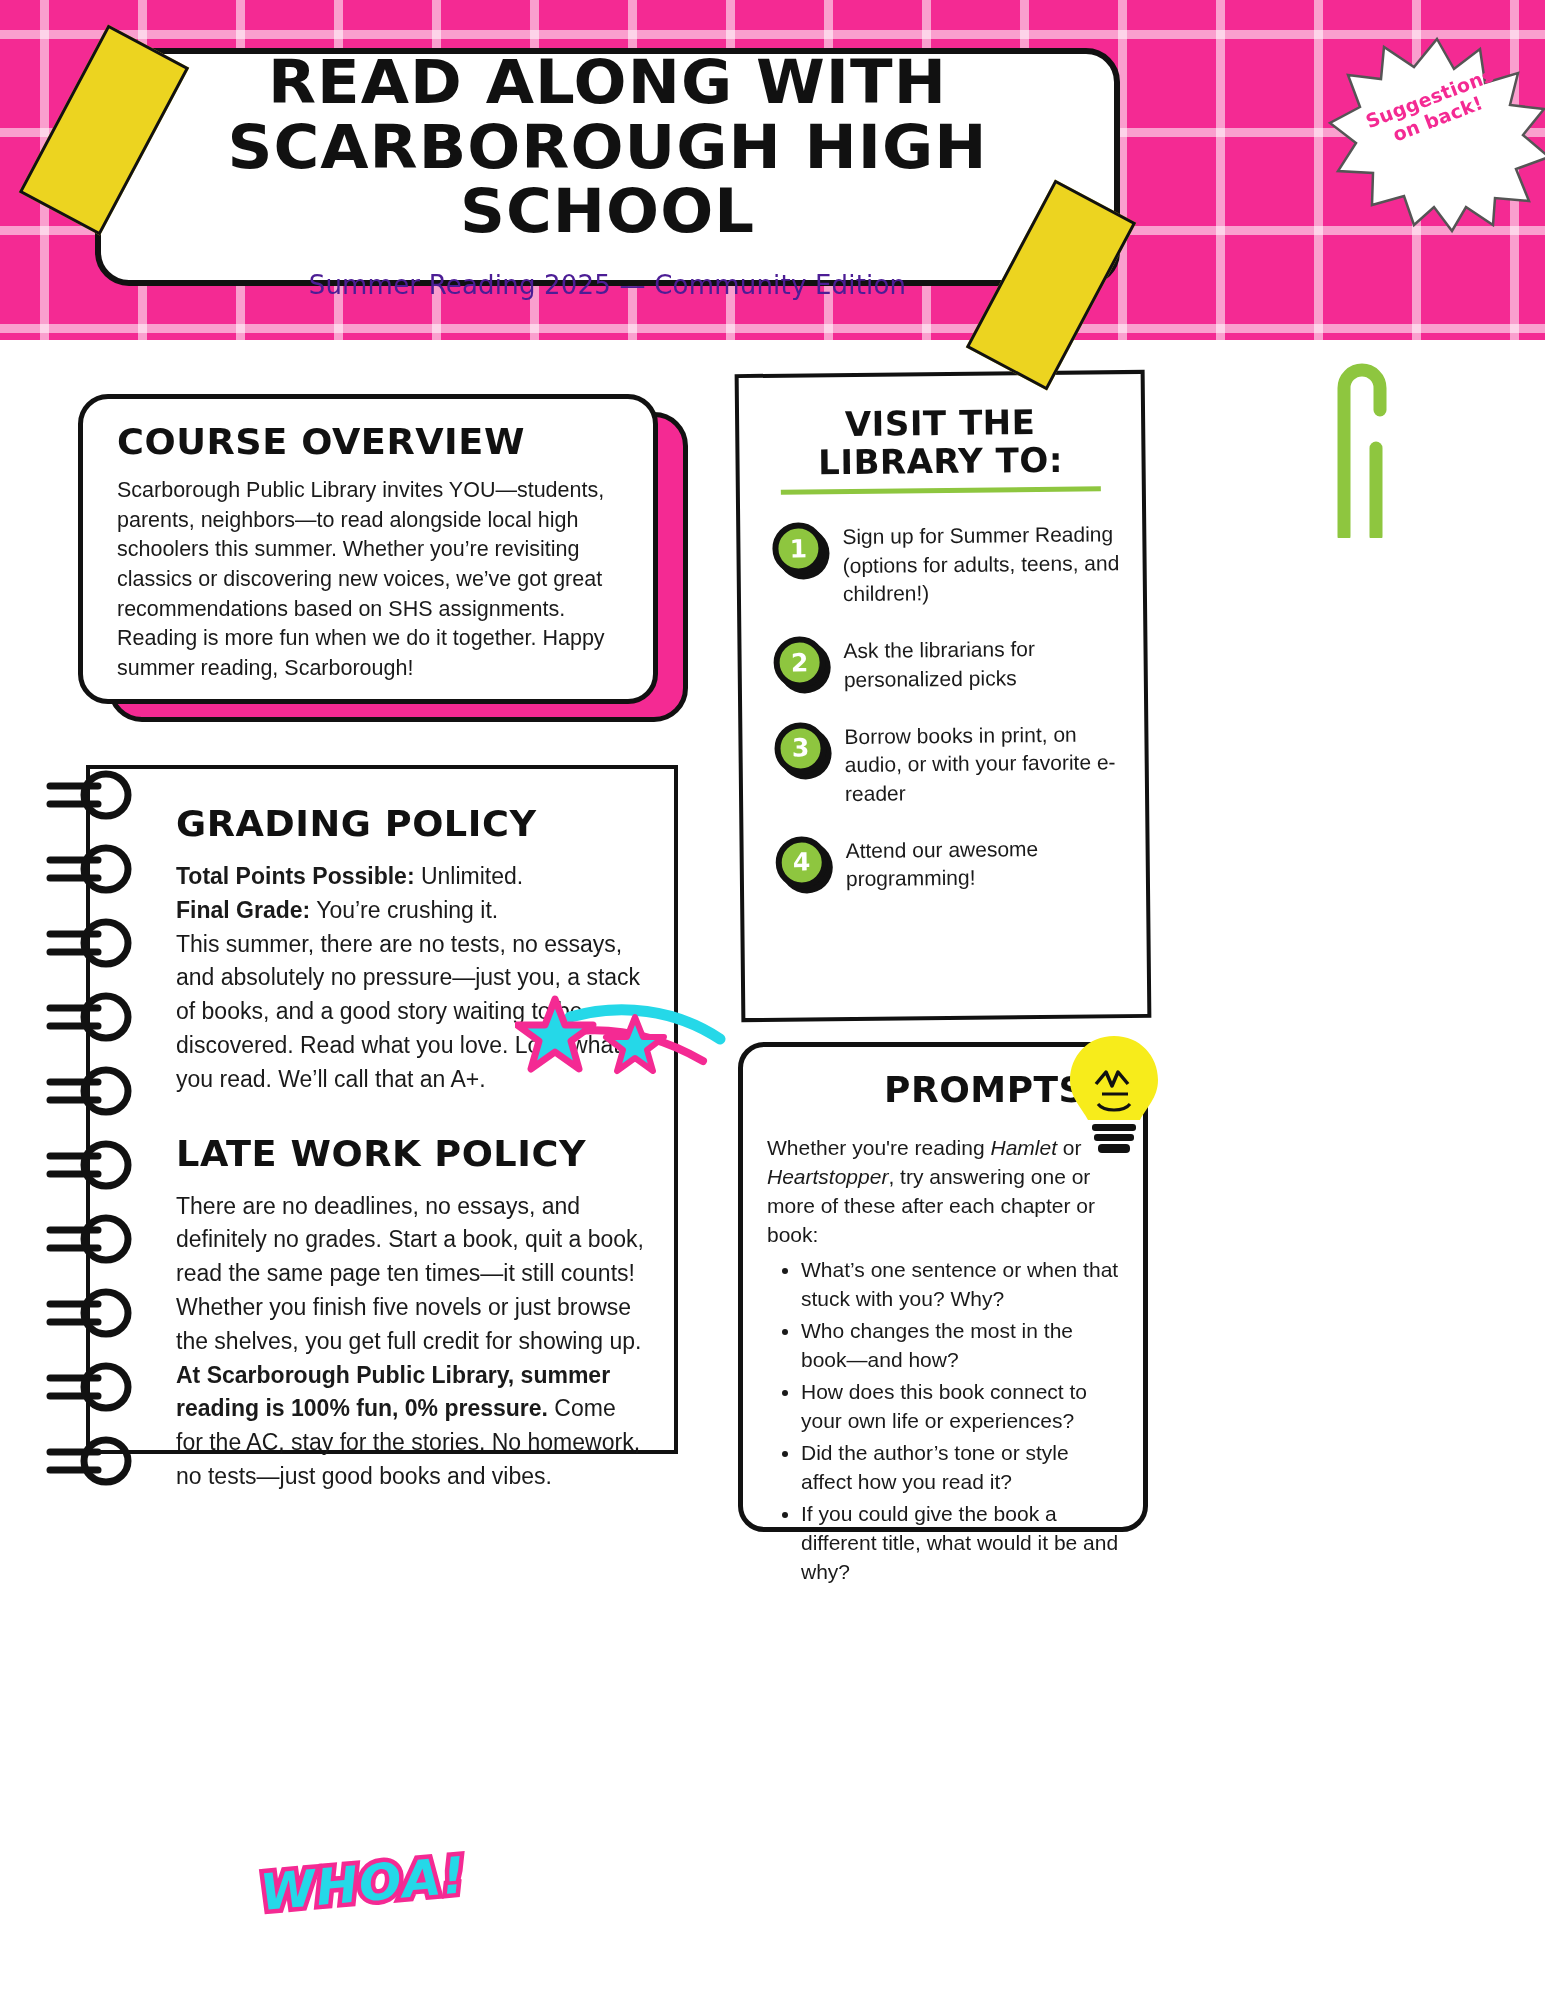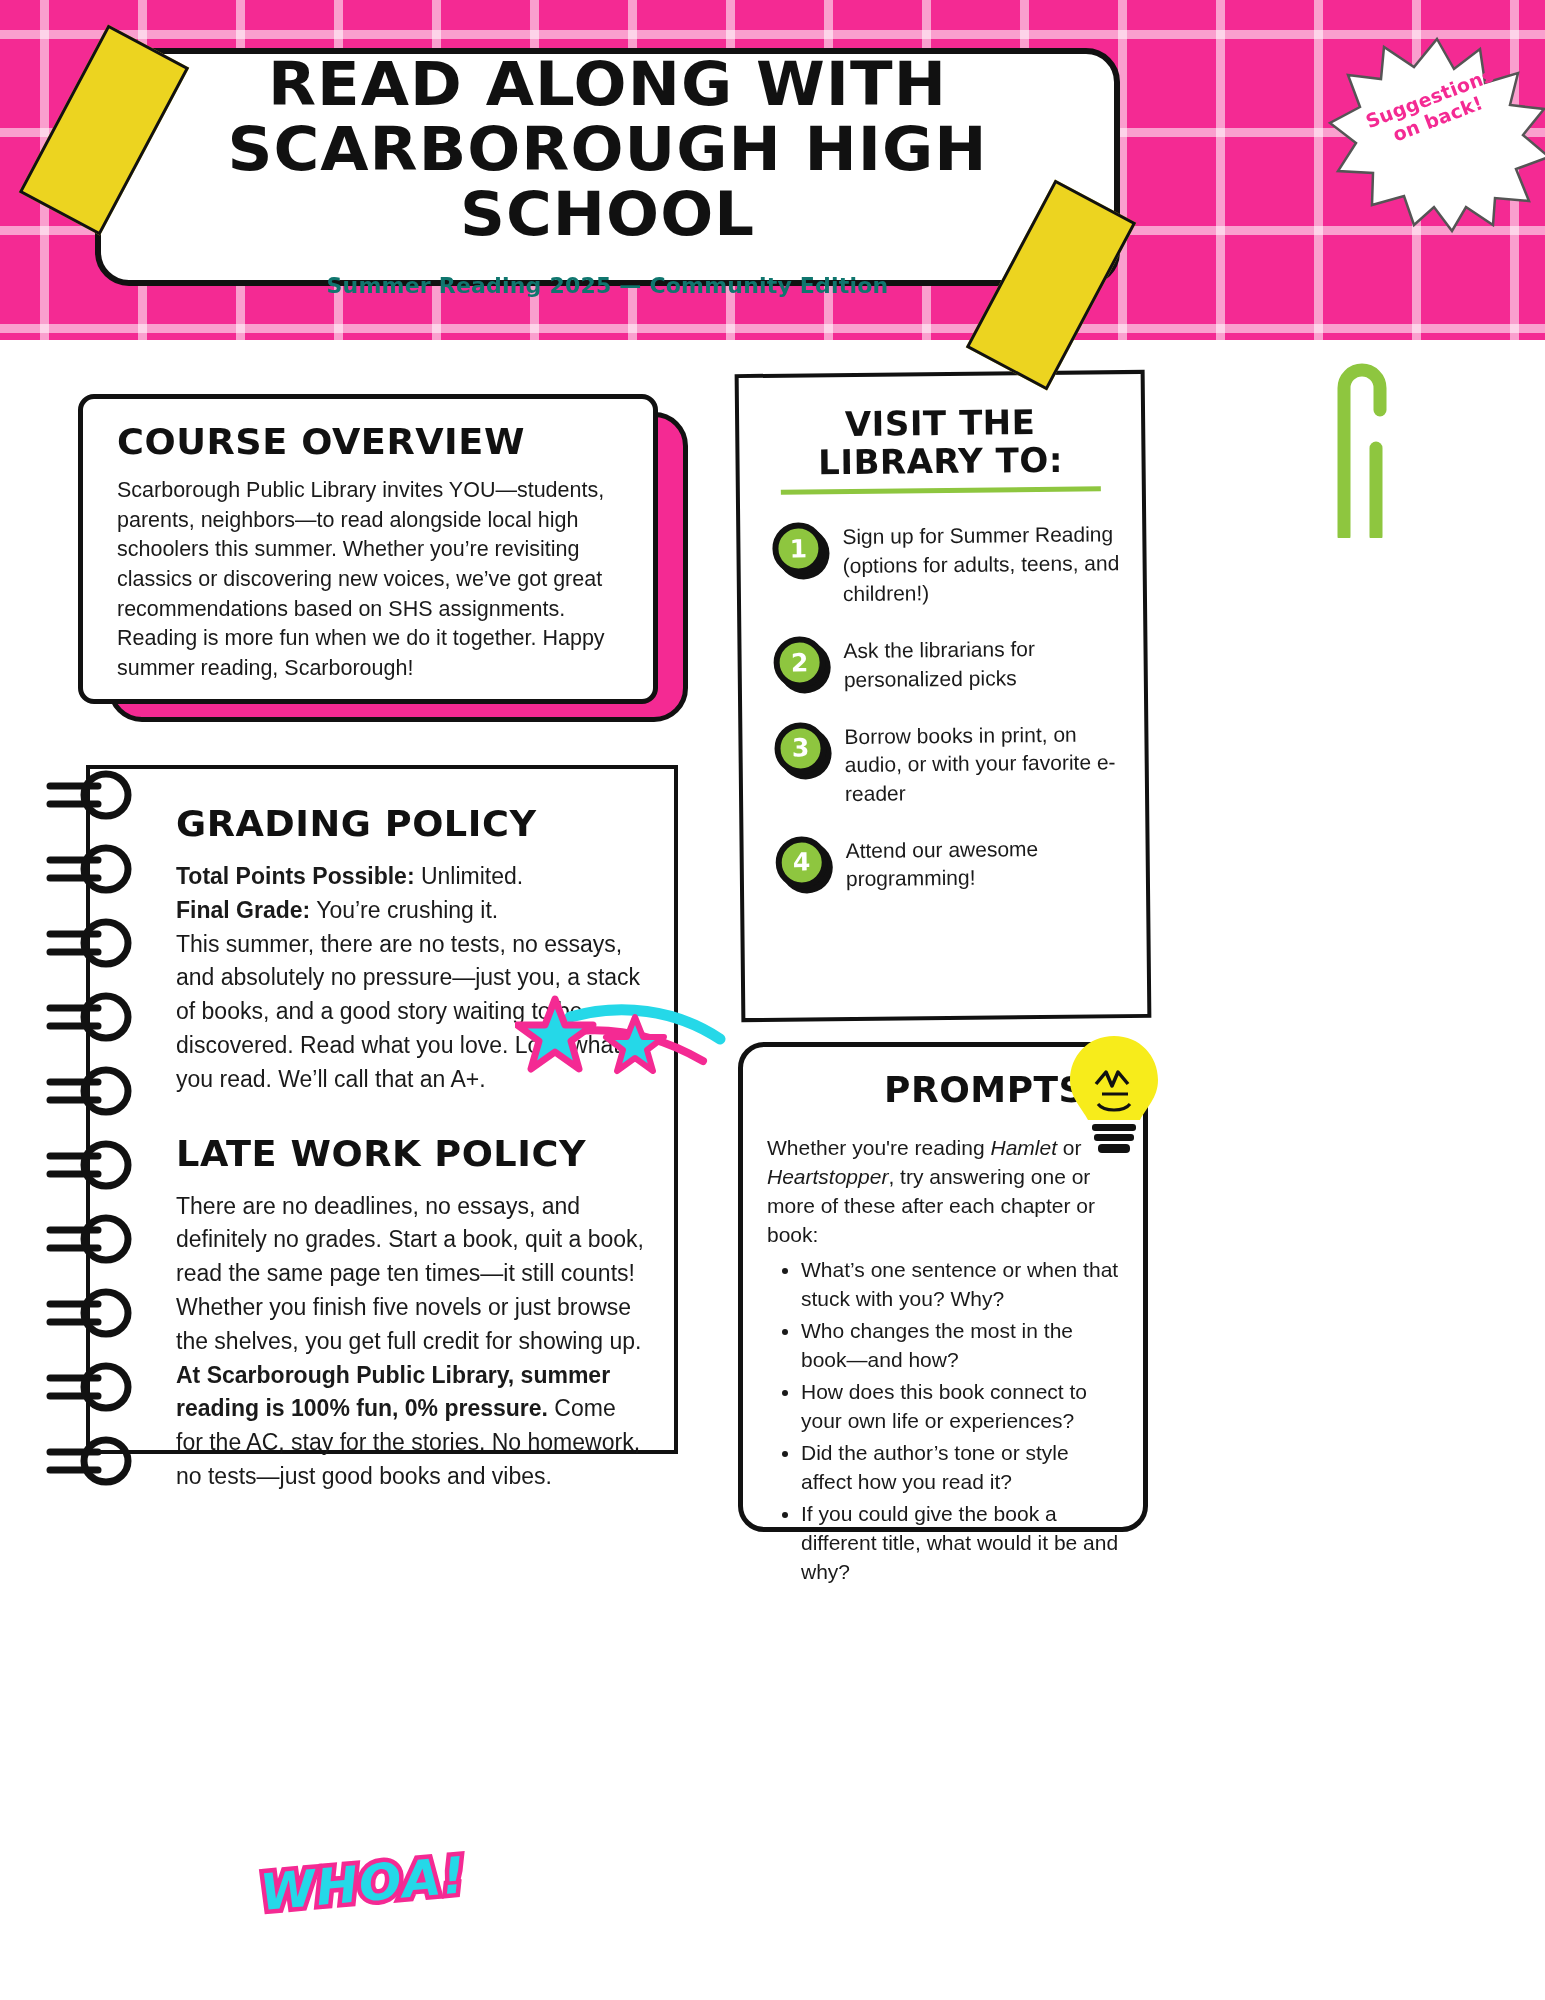--- a/index.html
+++ b/index.html
@@ -68,23 +68,23 @@
     line-height: 1.08;
     letter-spacing: 1px;
     color: #111;
     text-align: center;
     transform: scaleX(1.04);
   }
   .title-line.l2 { font-size: 60px; }
 
   .title-sub {
     font-family: "DejaVu Sans", sans-serif;
-    font-weight: bold;
-    font-size: 22px;
-    color: #0f766e;
+    font-weight: normal;
+    font-size: 26px;
+    color: #4c1d95;
     margin-top: 26px;
     letter-spacing: .2px;
   }
 
   
   .starburst {
     position: absolute;
     left: 1330px; top: 35px;
     width: 215px; height: 190px;
     z-index: 8;
@@ -113,21 +113,21 @@
     border: 5px solid #111;
     border-radius: 34px;
     z-index: 1;
   }
   .overview-card {
     position: absolute;
     left: 78px; top: 394px;
     width: 580px; height: 310px;
     background: #fff;
     border: 5px solid #111;
-    border-radius: 16px;
+    border-radius: 30px;
     z-index: 2;
     padding: 22px 34px 0 34px;
   }
   .section-title {
     font-family: "DejaVu Sans", sans-serif;
     font-weight: bold;
     font-size: 36px;
     letter-spacing: .5px;
     color: #111;
     transform: scaleX(1.02);

